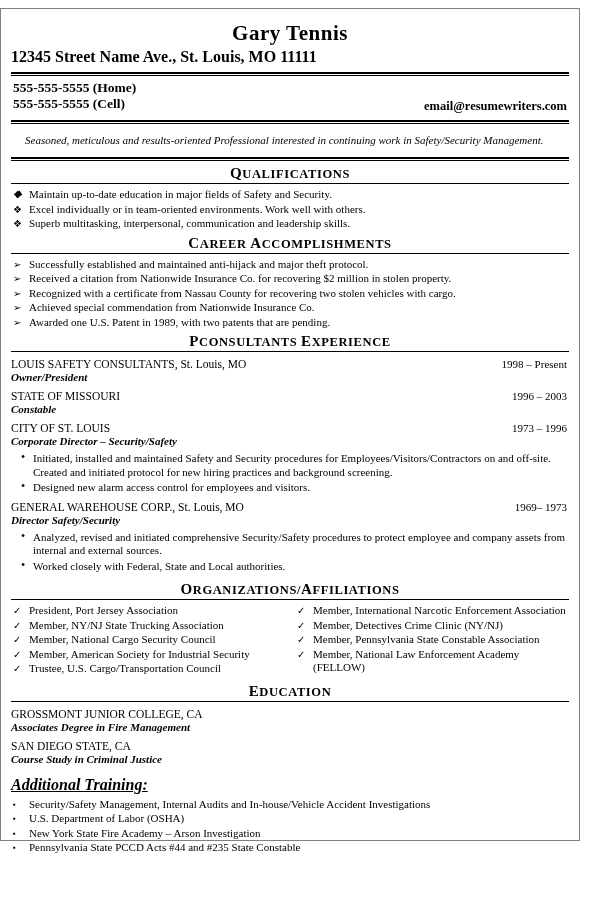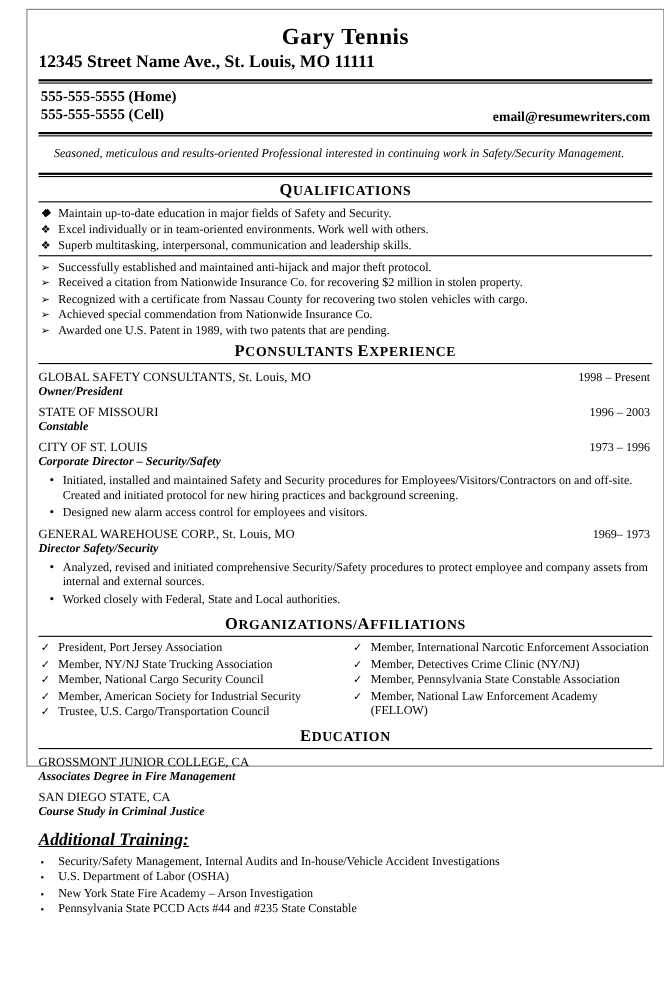--- a/index.html
+++ b/index.html
@@ -14,24 +14,24 @@
   .page {
     position: relative;
     width: 604px;
     height: 911px;
     box-sizing: border-box;
     background: #ffffff;
     overflow: hidden;
   }
   .inner {
     position: absolute;
-    left: 24px;
+    left: 0;
     top: 8px;
     width: 580px;
-    height: 689px;
+    height: 833px;
     box-sizing: border-box;
     border: 1px solid #808080;
     padding: 6px 10px 0 10px;
   }
   
   .name {
     text-align: center;
     font-size: 21px;
     font-weight: bold;
     letter-spacing: 0.5px;
@@ -264,20 +264,23 @@
       <li>
         <span class="mk">❖</span>
         <span>Excel individually or in team-oriented environments. Work well with others.</span>
       </li>
       <li>
         <span class="mk">❖</span>
         <span>Superb multitasking, interpersonal, communication and leadership skills.</span>
       </li>
     </ul>
 
+    <div class="section-title">
+      <span>C</span><span class="sc">AREER </span><span>A</span><span class="sc">CCOMPLISHMENTS</span>
+    </div>
     <div class="title-rule"></div>
 
     <ul class="plain accomp">
       <li>
         <span class="mk">➢</span>
         <span>Successfully established and maintained anti-hijack and major theft protocol.</span>
       </li>
       <li>
         <span class="mk">➢</span>
         <span>Received a citation from Nationwide Insurance Co. for recovering $2 million in stolen property.</span>
@@ -296,21 +299,21 @@
       </li>
     </ul>
 
     <div class="section-title">
       <span>P</span><span class="sc">CONSULTANTS </span><span>E</span><span class="sc">XPERIENCE</span>
     </div>
     <div class="title-rule"></div>
 
     <div class="job">
       <div class="job-line">
-        <span>GLOBAL SAFETY CONSULTANTS, St. Louis, MO</span>
+        <span>LOUIS SAFETY CONSULTANTS, St. Louis, MO</span>
         <span class="dates">1998 – Present</span>
       </div>
       <div class="job-title">Owner/President</div>
     </div>
 
     <div class="job">
       <div class="job-line">
         <span>STATE OF MISSOURI</span>
         <span class="dates">1996 – 2003</span>
       </div>

